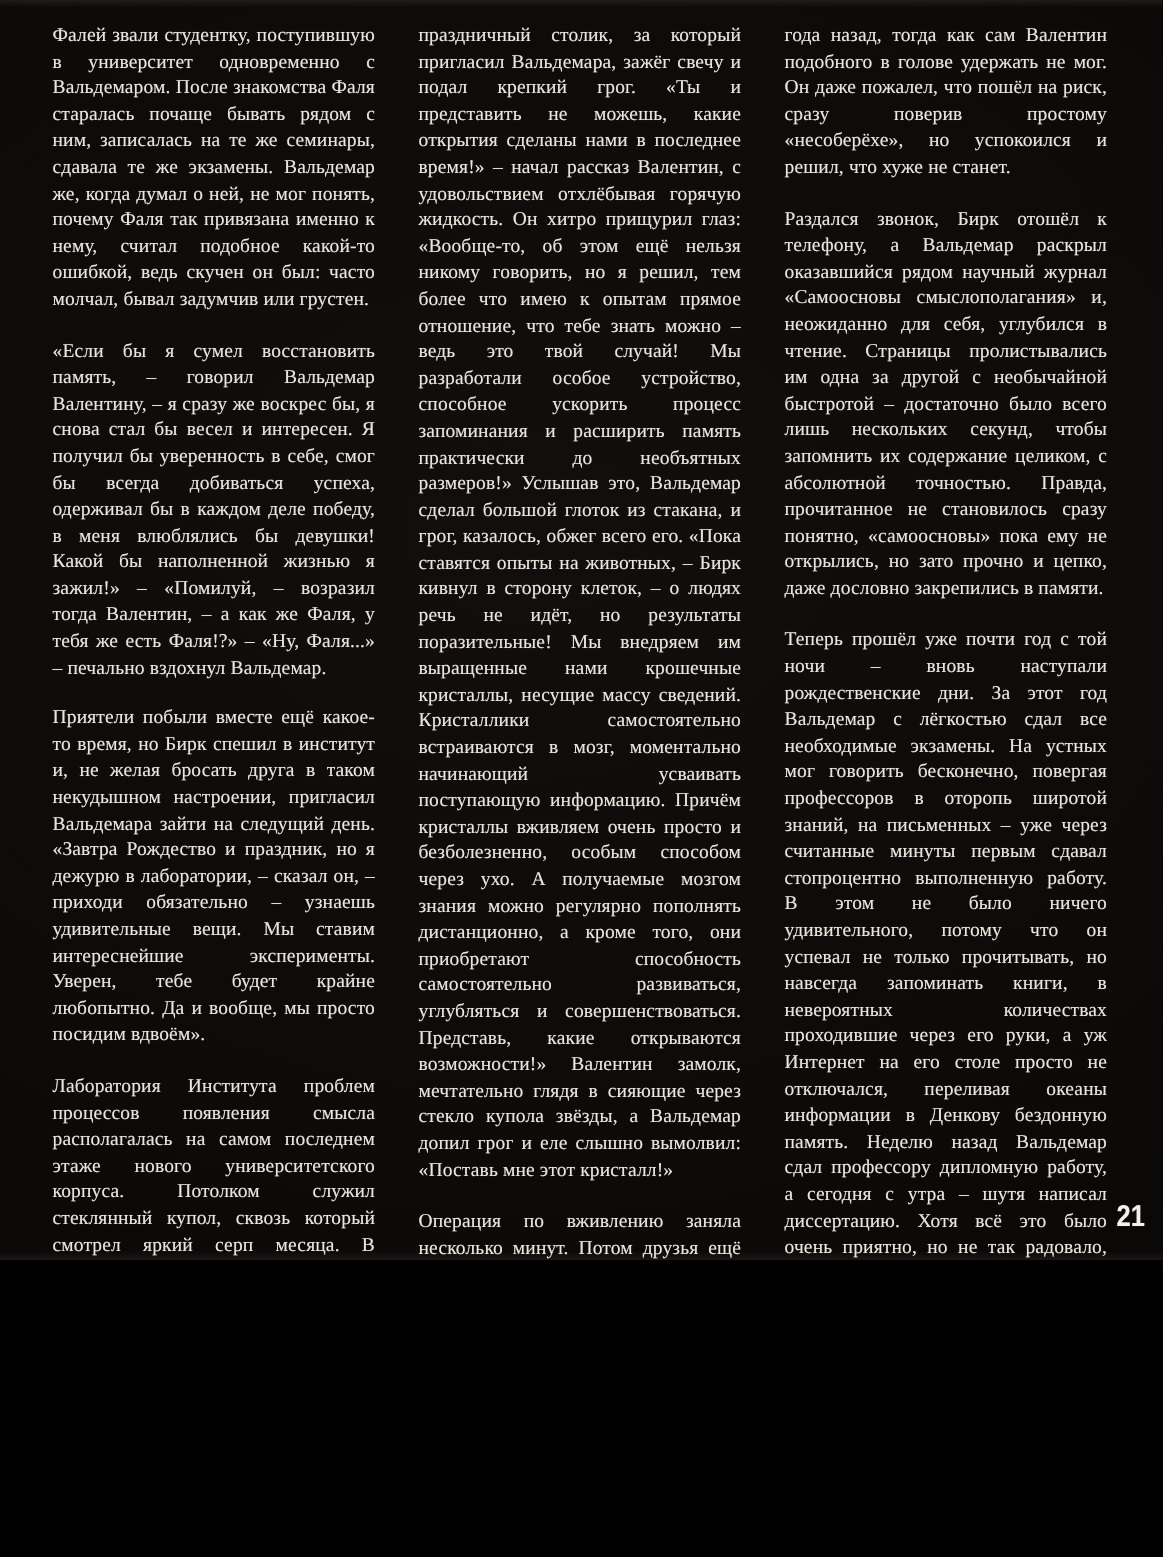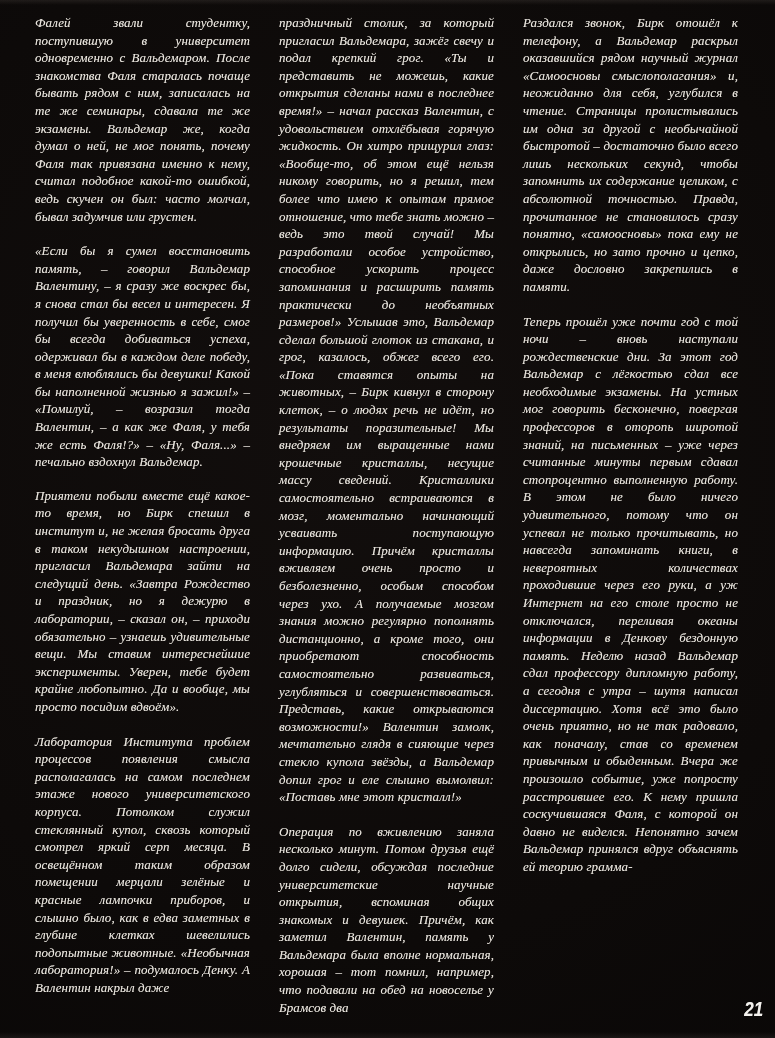--- a/index.html
+++ b/index.html
@@ -3,29 +3,28 @@
 <meta charset="utf-8">
 <style>
   html, body {
     margin: 0;
     padding: 0;
     background: #000;
   }
   .page {
     position: relative;
     width: 775px;
-    height: 1038px;
+    height: 840px;
     overflow: hidden;
     background:
       linear-gradient(180deg, rgba(120,110,105,0.18) 0px, rgba(120,110,105,0.0) 5px),
       linear-gradient(0deg, rgba(120,110,105,0.14) 0px, rgba(120,110,105,0.0) 6px),
       radial-gradient(ellipse 120% 90% at 45% 42%, #120e0d 0%, #0d0a09 55%, #080606 100%);
     background-color: #0c0909;
     font-family: "Liberation Serif", "DejaVu Serif", serif;
-    font-style: italic;
   }
   .text-area {
     position: absolute;
     left: 35px;
     top: 14px;
     width: 703px;
     display: flex;
     gap: 29px;
   }
   .col {
@@ -73,20 +72,21 @@
       <p class="para">Приятели побыли вместе ещё какое-то время, но Бирк спешил в институт и, не желая бросать друга в таком некудышном настроении, пригласил Вальдемара зайти на следущий день. «Завтра Рождество и праздник, но я дежурю в лаборатории, – сказал он, – приходи обязательно – узнаешь удивительные вещи. Мы ставим интереснейшие эксперименты. Уверен, тебе будет крайне любопытно. Да и вообще, мы просто посидим вдвоём».</p>
       <p class="para">Лаборатория Института проблем процессов появления смысла располагалась на самом последнем этаже нового университетского корпуса. Потолком служил стеклянный купол, сквозь который смотрел яркий серп месяца. В освещённом таким образом помещении мерцали зелёные и красные лампочки приборов, и слышно было, как в едва заметных в глубине клетках шевелились подопытные животные. «Необычная лаборатория!» – подумалось Денку. А Валентин накрыл даже</p>
     </section>
 
     <section class="col">
       <p class="para">праздничный столик, за который пригласил Вальдемара, зажёг свечу и подал крепкий грог. «Ты и представить не можешь, какие открытия сделаны нами в последнее время!» – начал рассказ Валентин, с удовольствием отхлёбывая горячую жидкость. Он хитро прищурил глаз: «Вообще-то, об этом ещё нельзя никому говорить, но я решил, тем более что имею к опытам прямое отношение, что тебе знать можно – ведь это твой случай! Мы разработали особое устройство, способное ускорить процесс запоминания и расширить память практически до необъятных размеров!» Услышав это, Вальдемар сделал большой глоток из стакана, и грог, казалось, обжег всего его. «Пока ставятся опыты на животных, – Бирк кивнул в сторону клеток, – о людях речь не идёт, но результаты поразительные! Мы внедряем им выращенные нами крошечные кристаллы, несущие массу сведений. Кристаллики самостоятельно встраиваются в мозг, моментально начинающий усваивать поступающую информацию. Причём кристаллы вживляем очень просто и безболезненно, особым способом через ухо. А получаемые мозгом знания можно регулярно пополнять дистанционно, а кроме того, они приобретают способность самостоятельно развиваться, углубляться и совершенствоваться. Представь, какие открываются возможности!» Валентин замолк, мечтательно глядя в сияющие через стекло купола звёзды, а Вальдемар допил грог и еле слышно вымолвил: «Поставь мне этот кристалл!»</p>
       <p class="para">Операция по вживлению заняла несколько минут. Потом друзья ещё долго сидели, обсуждая последние университетские научные открытия, вспоминая общих знакомых и девушек. Причём, как заметил Валентин, память у Вальдемара была вполне нормальная, хорошая – тот помнил, например, что подавали на обед на новоселье у Брамсов два</p>
     </section>
 
     <section class="col">
+      <p class="para">года назад, тогда как сам Валентин подобного в голове удержать не мог. Он даже пожалел, что пошёл на риск, сразу поверив простому «несоберёхе», но успокоился и решил, что хуже не станет.</p>
       <p class="para">Раздался звонок, Бирк отошёл к телефону, а Вальдемар раскрыл оказавшийся рядом научный журнал «Самоосновы смыслополагания» и, неожиданно для себя, углубился в чтение. Страницы пролистывались им одна за другой с необычайной быстротой – достаточно было всего лишь нескольких секунд, чтобы запомнить их содержание целиком, с абсолютной точностью. Правда, прочитанное не становилось сразу понятно, «самоосновы» пока ему не открылись, но зато прочно и цепко, даже дословно закрепились в памяти.</p>
       <p class="para">Теперь прошёл уже почти год с той ночи – вновь наступали рождественские дни. За этот год Вальдемар с лёгкостью сдал все необходимые экзамены. На устных мог говорить бесконечно, повергая профессоров в оторопь широтой знаний, на письменных – уже через считанные минуты первым сдавал стопроцентно выполненную работу. В этом не было ничего удивительного, потому что он успевал не только прочитывать, но навсегда запоминать книги, в невероятных количествах проходившие через его руки, а уж Интернет на его столе просто не отключался, переливая океаны информации в Денкову бездонную память. Неделю назад Вальдемар сдал профессору дипломную работу, а сегодня с утра – шутя написал диссертацию. Хотя всё это было очень приятно, но не так радовало, как поначалу, став со временем привычным и обыденным. Вчера же произошло событие, уже попросту расстроившее его. К нему пришла соскучившаяся Фаля, с которой он давно не виделся. Непонятно зачем Вальдемар принялся вдруг объяснять ей теорию грамма-</p>
     </section>
 
   </main>
 
   <div class="pageno">21</div>
 </div>
 
 </body></html>

